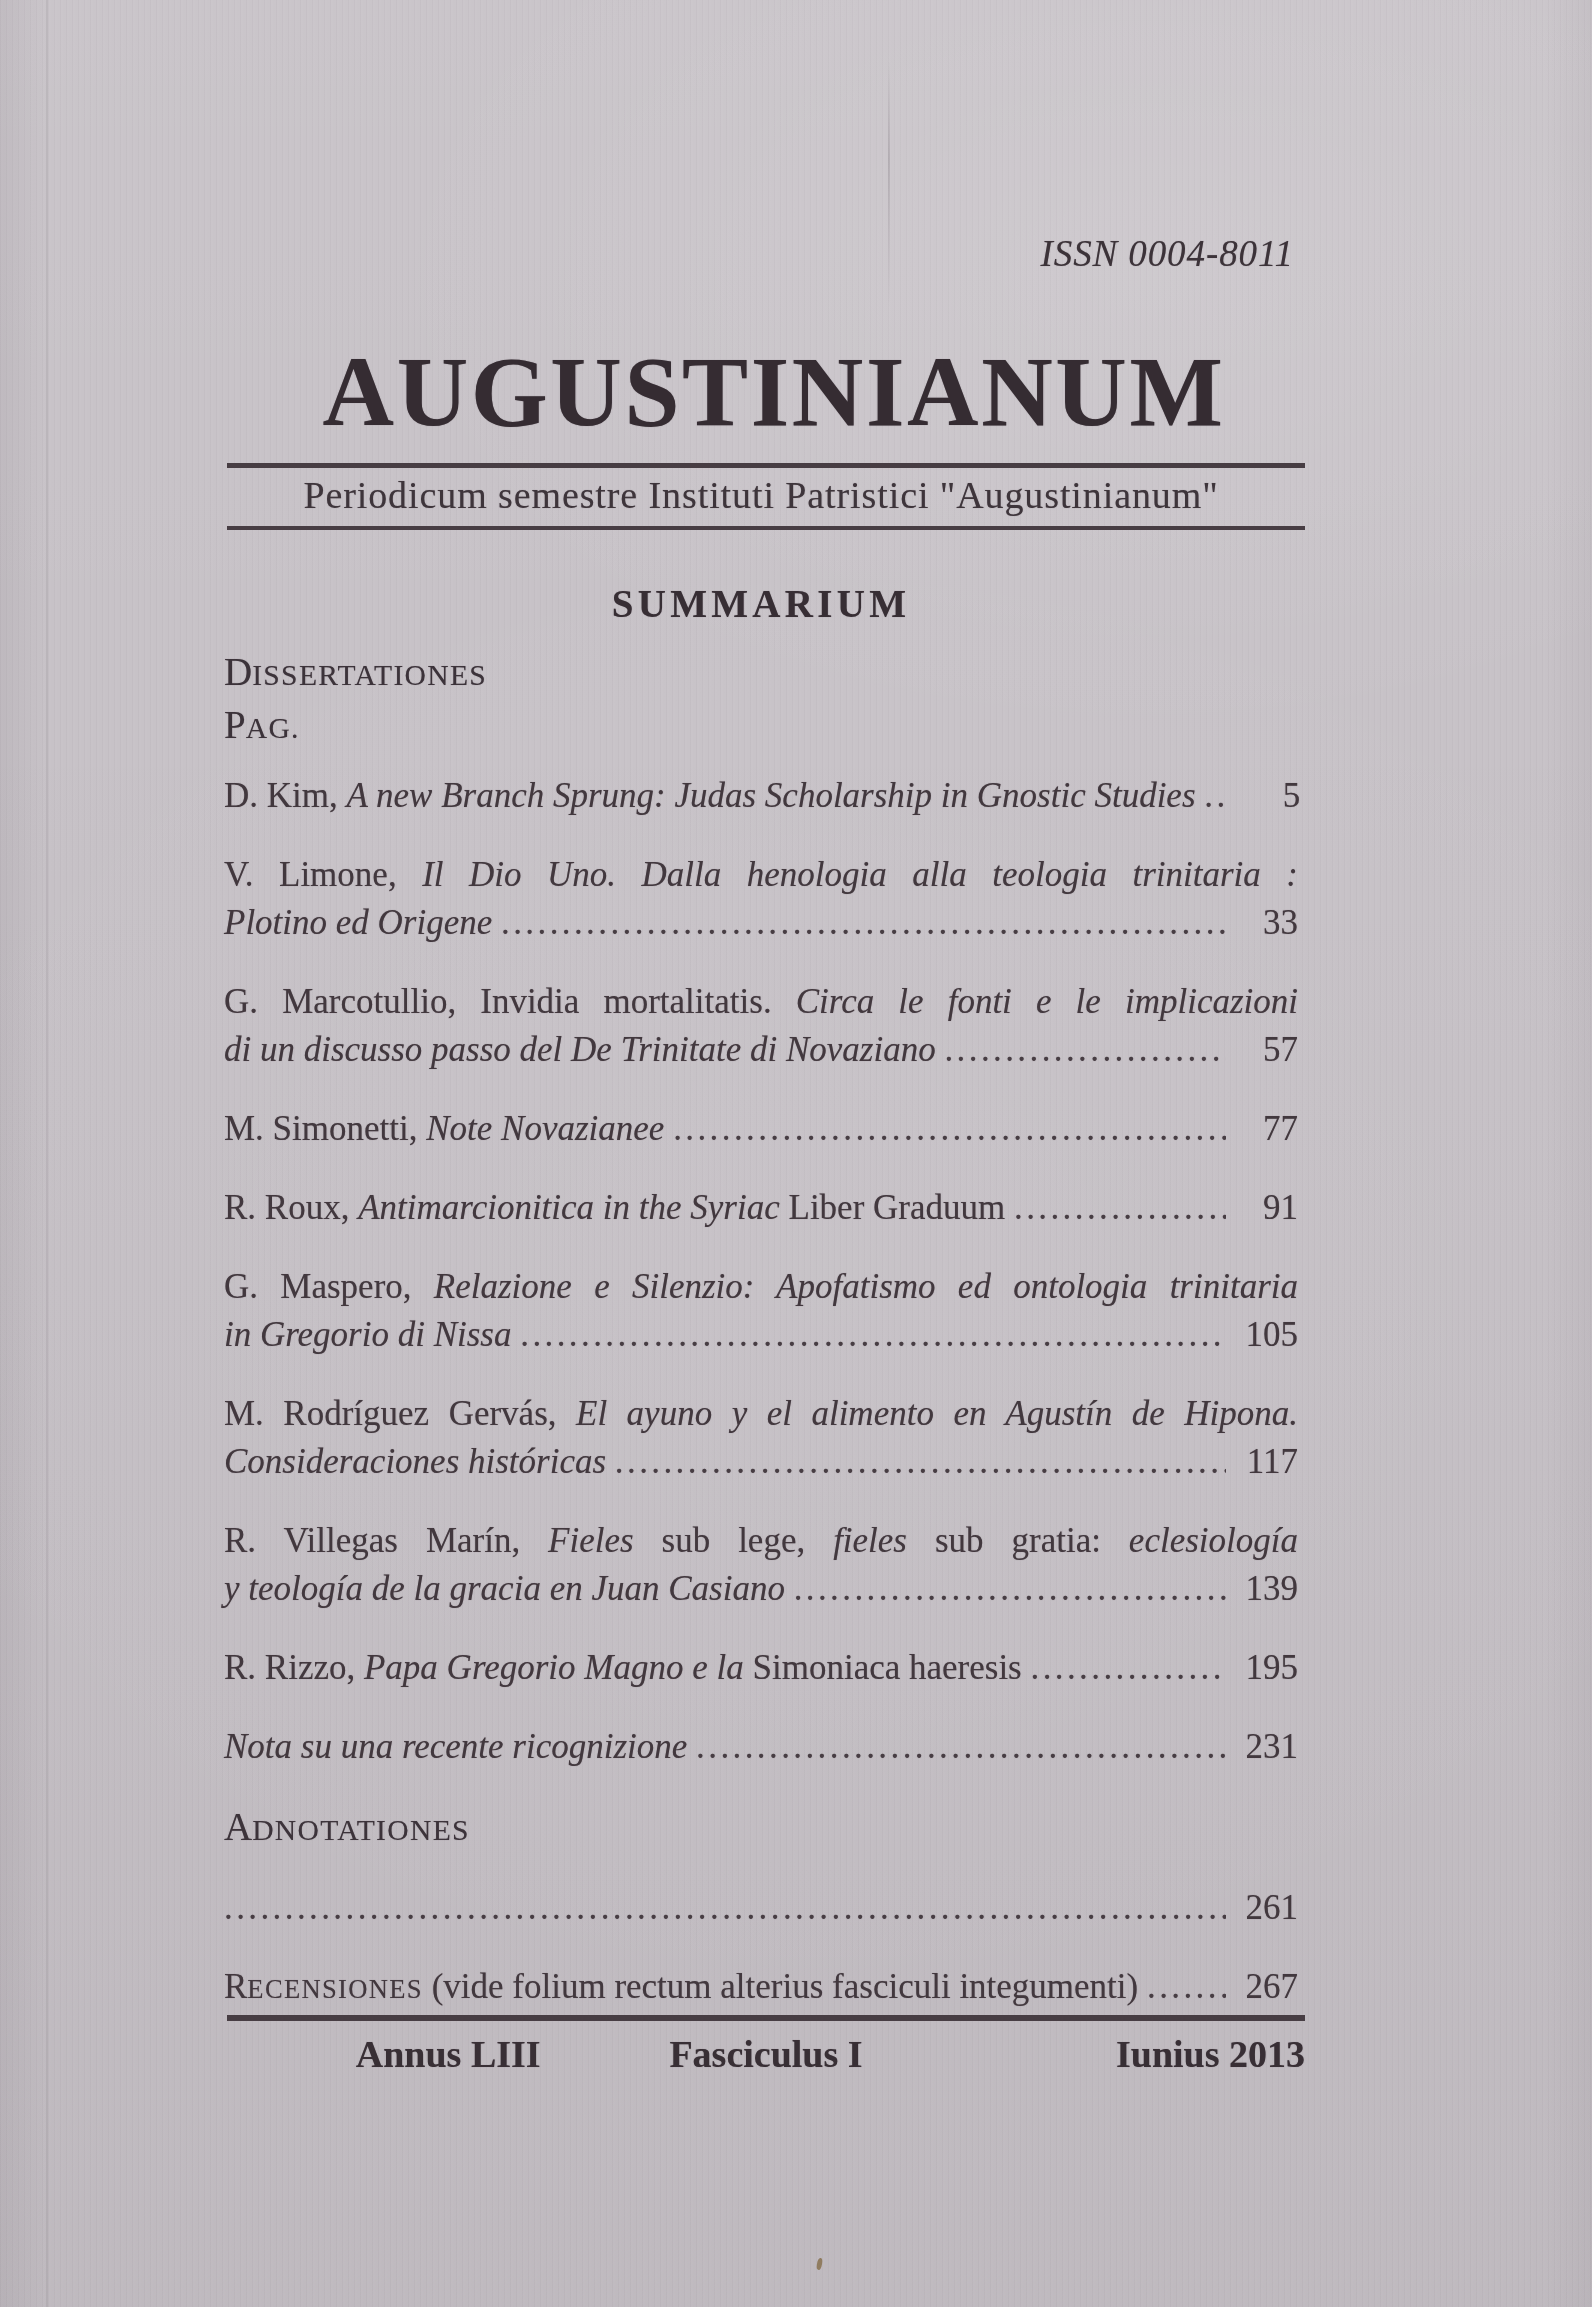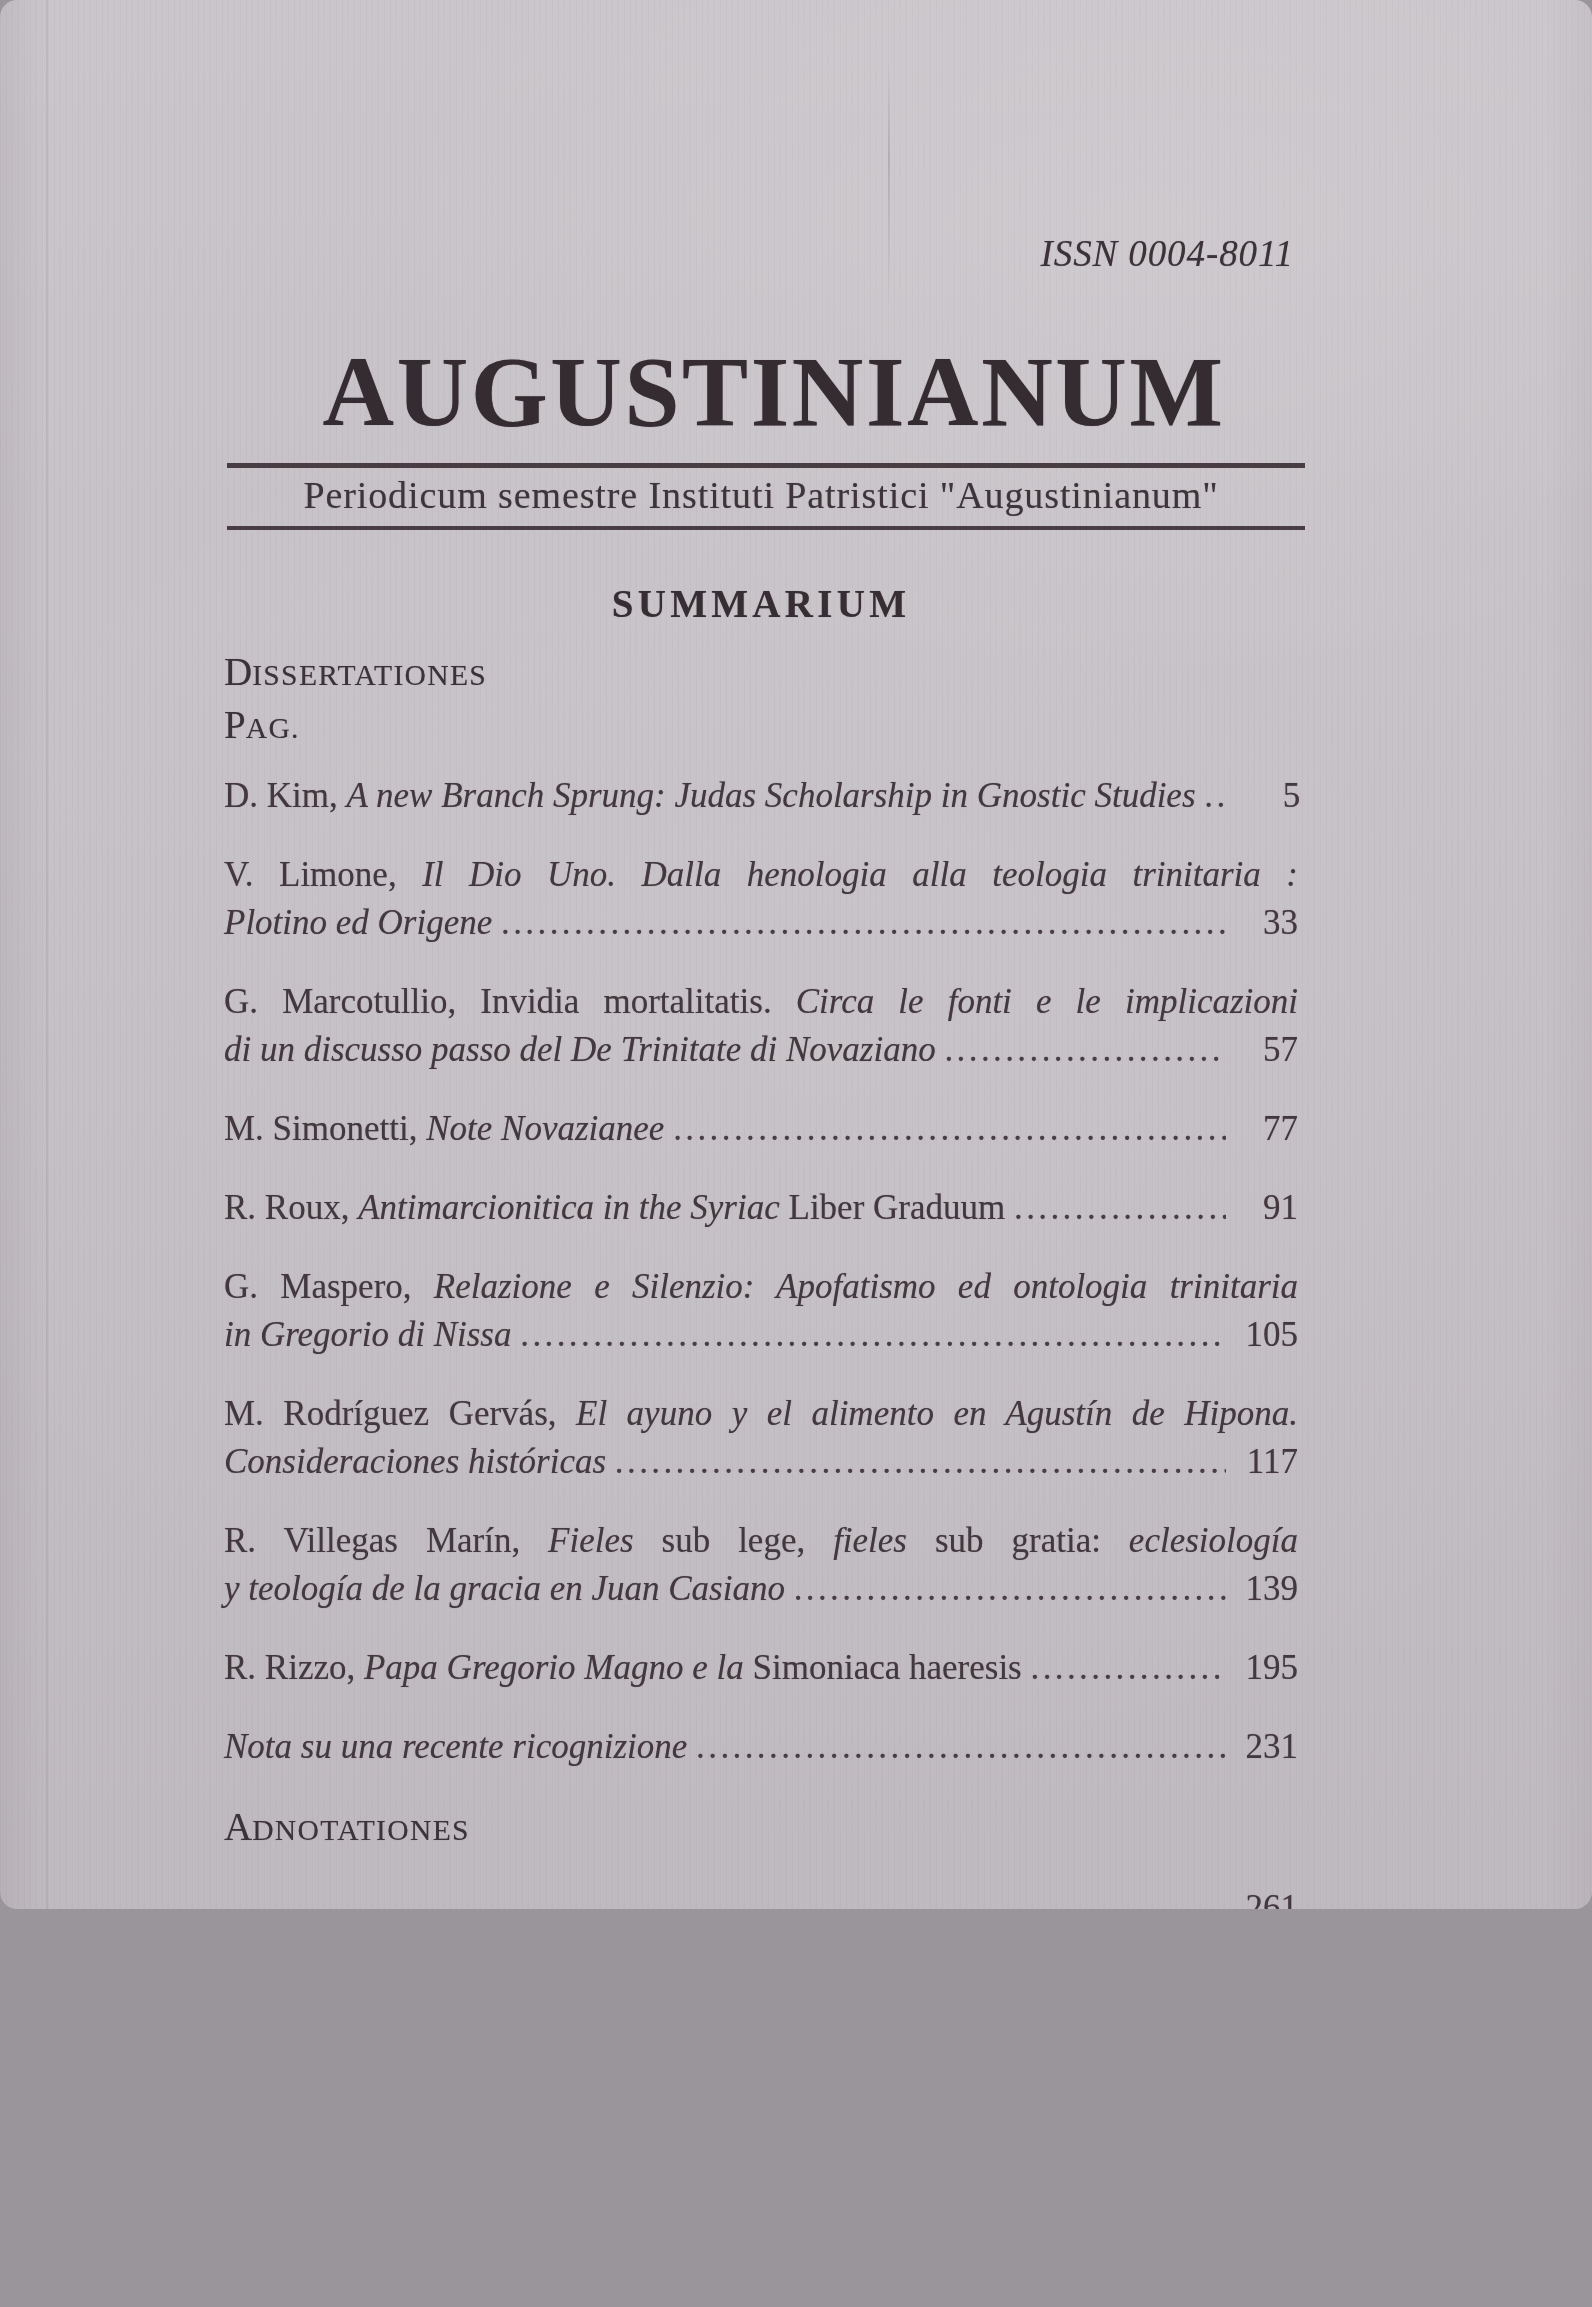--- a/index.html
+++ b/index.html
@@ -1,30 +1,29 @@
 <!DOCTYPE html>
 <html style="font-size:13.7px"><head>
 <meta charset="utf-8">
 <style>
   html,body{margin:0;padding:0;background:#9a959a;}
   .page{
     position:relative;
-    width:1592px;height:1909px;
+    width:1592px;height:2307px;
     overflow:hidden;
     font-family:"Liberation Serif", serif;
     color:#42383e;
     background-color:#c7c2c7;
     background-image:
       radial-gradient(ellipse 1281px 768px at 72% 12%, rgba(255,255,255,0.10), rgba(255,255,255,0) 62%),
       radial-gradient(ellipse 1452px 1110px at 52% 55%, rgba(255,255,255,0.06), rgba(255,255,255,0) 72%),
       linear-gradient(90deg, rgba(80,70,80,0.08), rgba(80,70,80,0) 3%),
       linear-gradient(90deg, rgba(80,70,80,0) 97%, rgba(80,70,80,0.05)),
       linear-gradient(180deg, rgba(255,255,255,0.05), rgba(0,0,0,0) 30%, rgba(45,35,45,0.05) 96%),
       repeating-linear-gradient(90deg, rgba(112,102,112,0.05) 0 0.9px, rgba(255,255,255,0.025) 0.9px 2.6px, rgba(0,0,0,0) 2.6px 6px);
-    border-radius: 17px;
   }
   .ink{ text-shadow:0 0 0.9px rgba(62,52,60,0.45); }
 
   .crease{ position:absolute; pointer-events:none; }
   .crease-left{ left:46px; top:0; width:1.7px; height:2307px; background:rgba(100,90,100,0.12); }
   .crease-top-center{ left:888px; top:60px; width:1.7px; height:248px;
       background:linear-gradient(180deg, rgba(100,90,100,0) , rgba(100,90,100,0.22) 40%, rgba(100,90,100,0) ); }
   .speck{ position:absolute; left:817px; top:2258px; width:5.1px; height:12px;
       border-radius:50% 40% 50% 40%; background:#87714f; opacity:0.85; transform:rotate(8deg); }
 
@@ -190,20 +189,21 @@
         <div class="entry">
           <div class="line flexline">
             <span class="leader">......................................................................................................................................................</span>
             <span class="pg">261</span>
           </div>
         </div>
       </div>
       <div class="section">
         <div class="entry">
           <div class="line flexline">
+            <span class="lt"><span class="sc"><span class="sc-cap">R</span><span class="sc-rest">ECENSIONES</span></span><span class="rm"> (vide folium rectum alterius fasciculi integumenti) </span></span>
             <span class="leader">......................................................................................................................................................</span>
             <span class="pg">267</span>
           </div>
         </div>
       </div>
     </div>
 
   <div class="rule rule-3"></div>
 
   <div class="footer ink">

